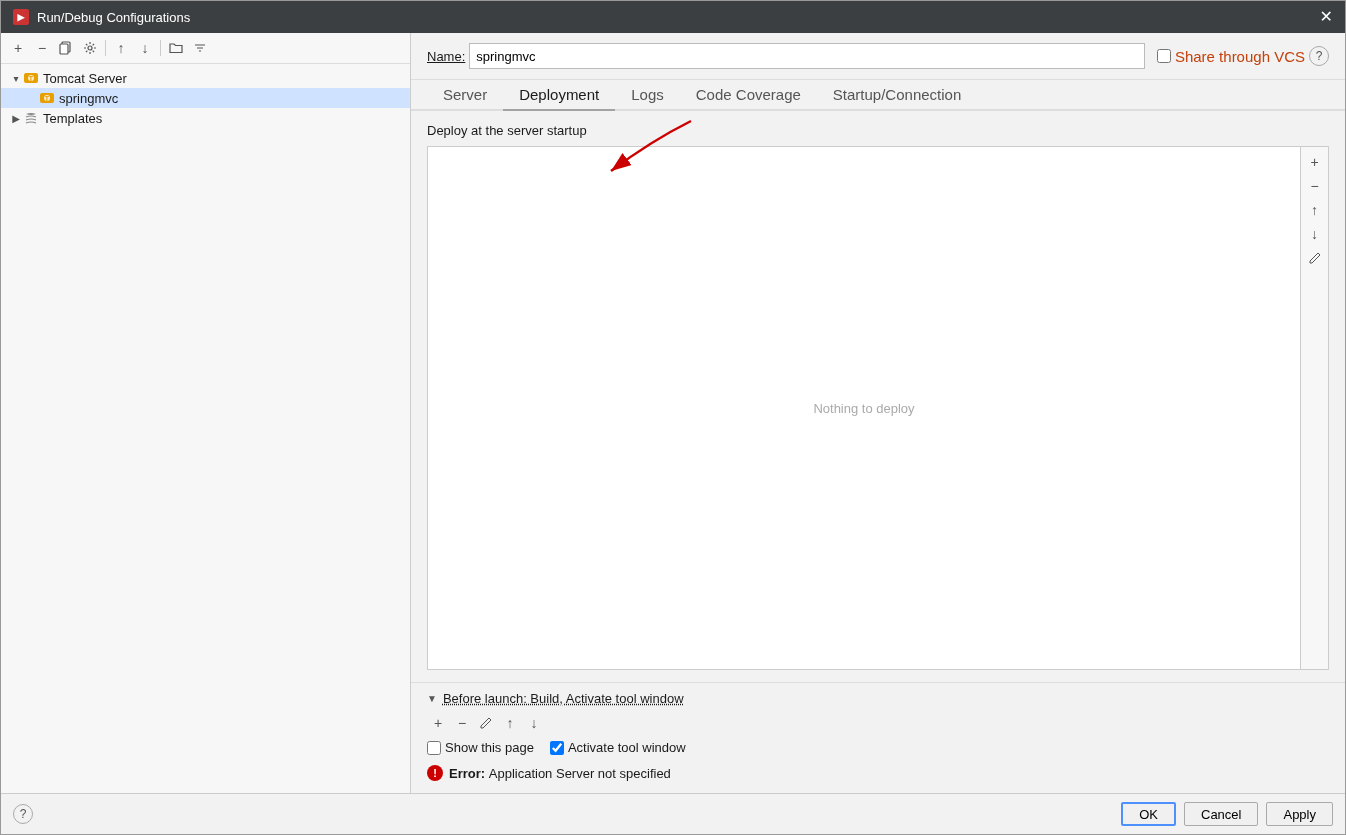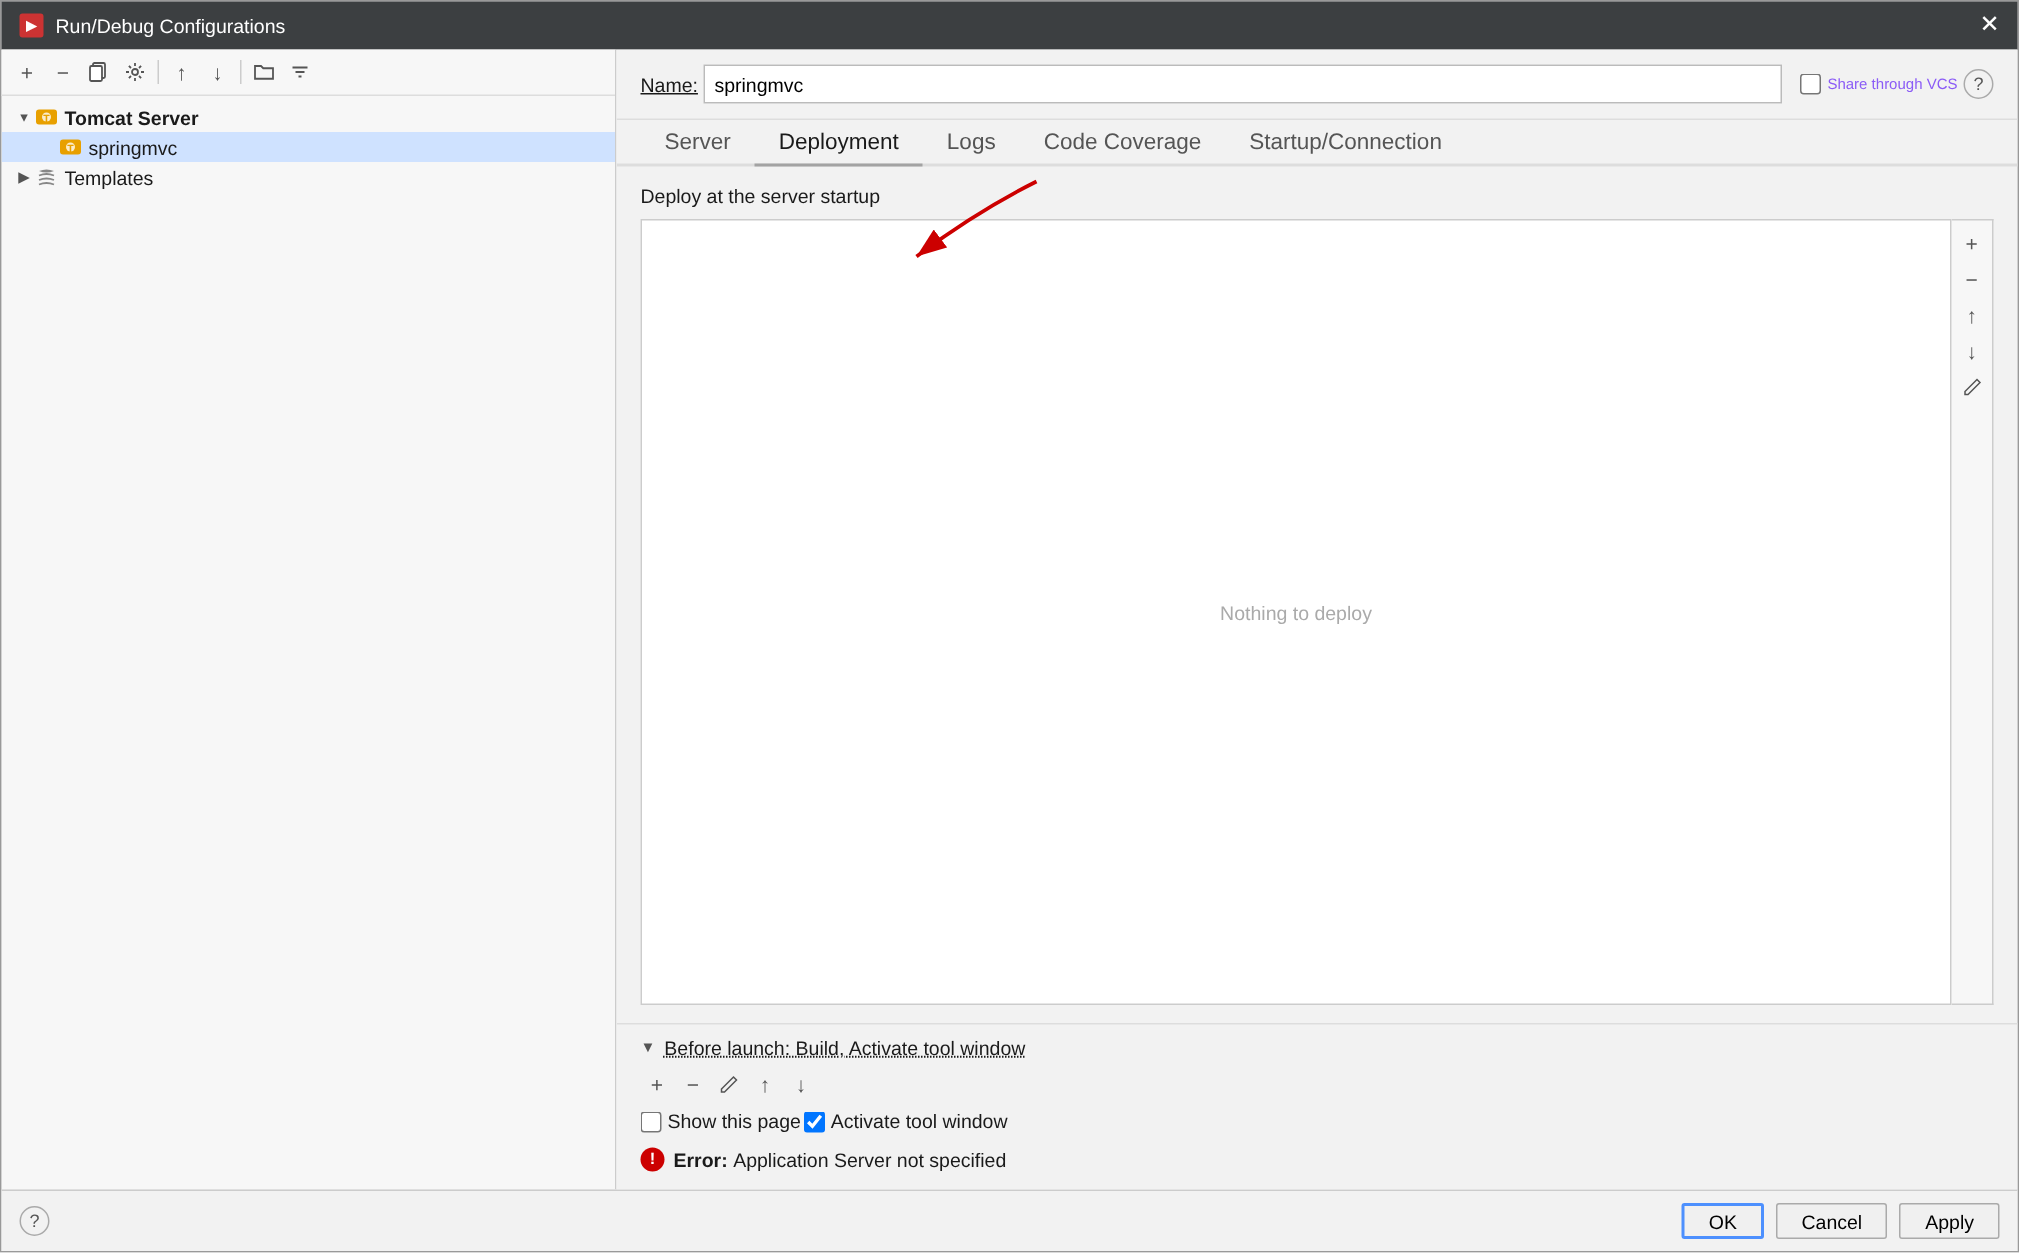--- a/index.html
+++ b/index.html
@@ -153,21 +153,21 @@
     .tomcat-icon {
       position: relative;
     }
 
     .tree-label {
       font-size: 13px;
       color: #1a1a1a;
     }
 
     .tree-label.bold {
-      font-weight: bold;
+      font-weight: normal;
     }
 
     
     .right-panel {
       flex: 1;
       display: flex;
       flex-direction: column;
       background: #f2f2f2;
       overflow: hidden;
     }
@@ -203,22 +203,22 @@
       gap: 4px;
       margin-left: 8px;
     }
 
     .share-checkbox {
       width: 14px;
       height: 14px;
     }
 
     .share-label {
-      font-size: 10px;
-      color: #8b5cf6;
+      font-size: 15px;
+      color: #c2410c;
       white-space: nowrap;
     }
 
     .help-btn {
       width: 20px;
       height: 20px;
       border-radius: 50%;
       border: 1px solid #aaa;
       background: #f2f2f2;
       display: flex;
@@ -375,21 +375,21 @@
       height: 14px;
       display: flex;
       align-items: center;
       justify-content: center;
     }
 
     
     .checkboxes-row {
       display: flex;
       align-items: center;
-      gap: 2px;
+      gap: 16px;
       margin-bottom: 6px;
     }
 
     .checkbox-item {
       display: flex;
       align-items: center;
       gap: 4px;
     }
 
     .cb {

